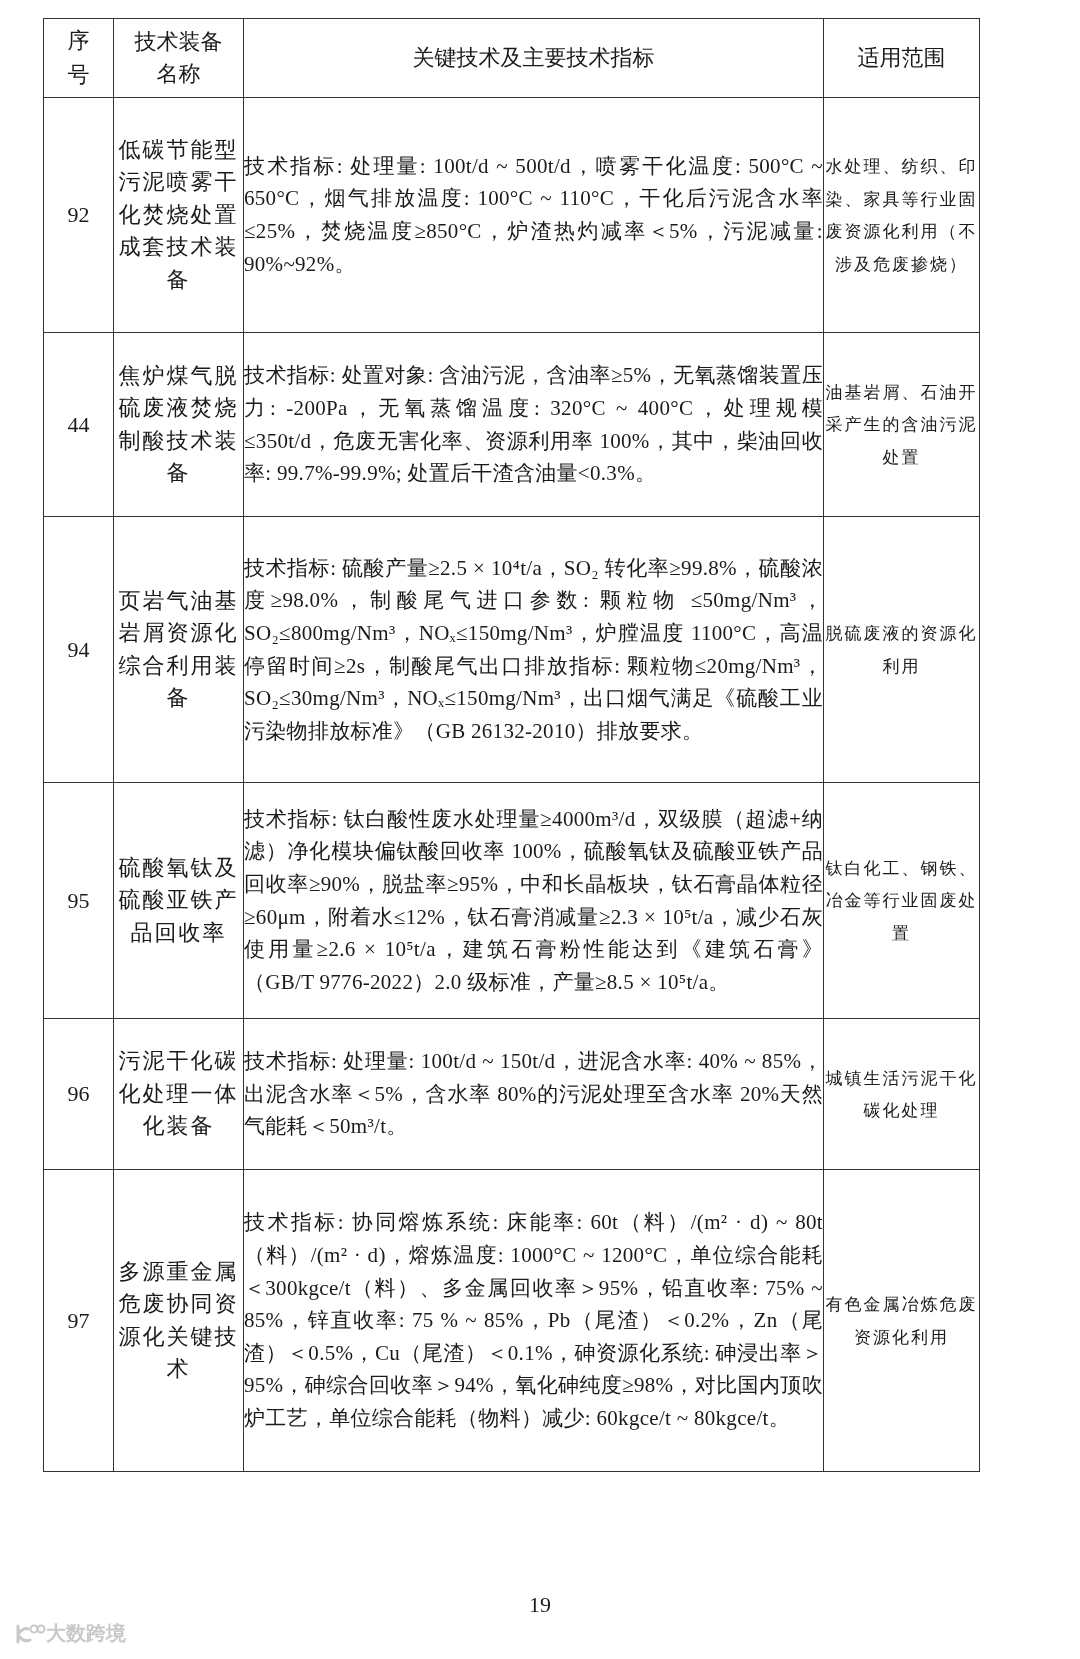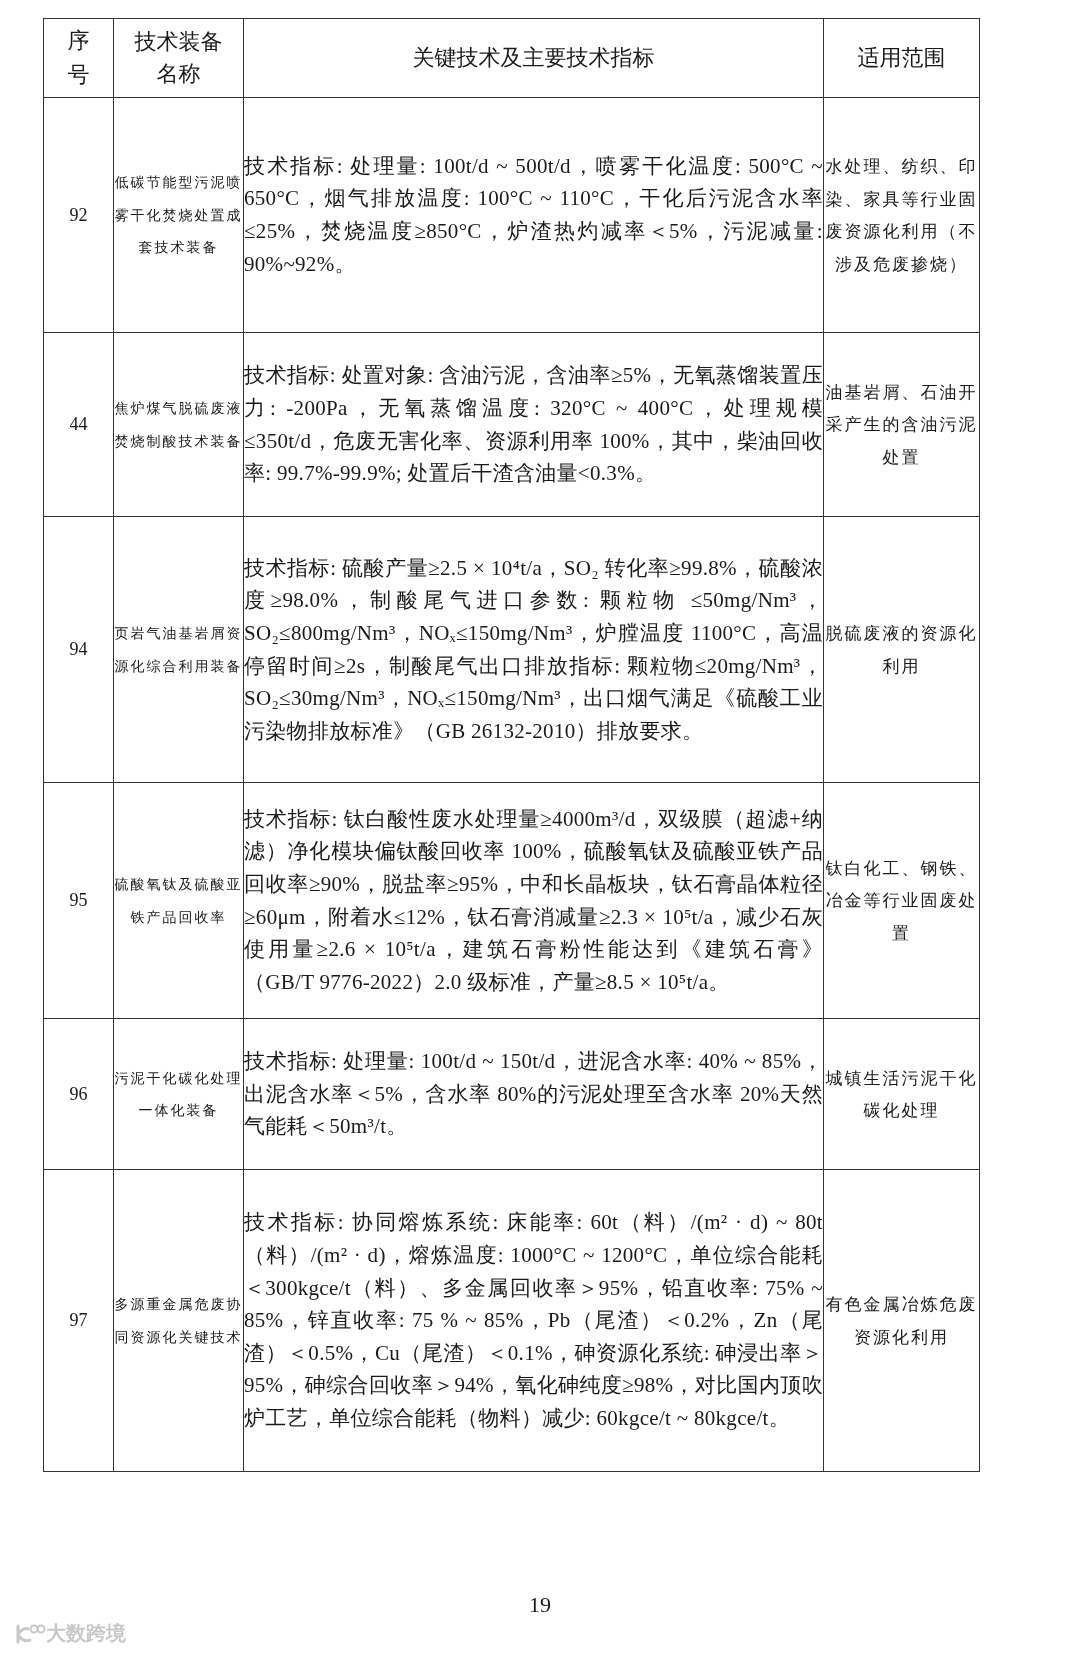--- a/index.html
+++ b/index.html
@@ -19,22 +19,22 @@
       vertical-align: middle;
       padding: 0;
       font-weight: normal;
     }
     col.c-no { width: 70px; }
     col.c-name { width: 130px; }
     col.c-tech { width: 580px; }
     col.c-scope { width: 156px; }
     th { font-size: 22px; line-height: 32px; text-align: center; height: 78px; }
     th .hd { display: inline-block; }
-    td.no { text-align: center; font-size: 18px; font-family: "Liberation Serif", serif; }
-    td.name { text-align: center; font-size: 14px; line-height: 32.5px; letter-spacing: 2px; padding: 0 10px; }
+    td.no { text-align: center; font-size: 22px; font-family: "Liberation Serif", serif; }
+    td.name { text-align: center; font-size: 22px; line-height: 32.5px; letter-spacing: 2px; padding: 0 10px; }
     td.tech { font-size: 21px; line-height: 32.6px; padding: 0 12px 0 12px; text-align: justify; font-family: "Liberation Serif", "DejaVu Serif", serif; letter-spacing: 0.3px; }
     td.scope { text-align: center; font-size: 17px; line-height: 32.5px; letter-spacing: 2px; padding: 0 10px; }
     tr.r92 td { height: 234px; }
     tr.r93 td { height: 183px; }
     tr.r94 td { height: 265px; }
     tr.r95 td { height: 235px; }
     tr.r96 td { height: 150px; }
     tr.r97 td { height: 301px; }
     .page-no {
       position: absolute; left: 0; width: 1080px; top: 1592px;

